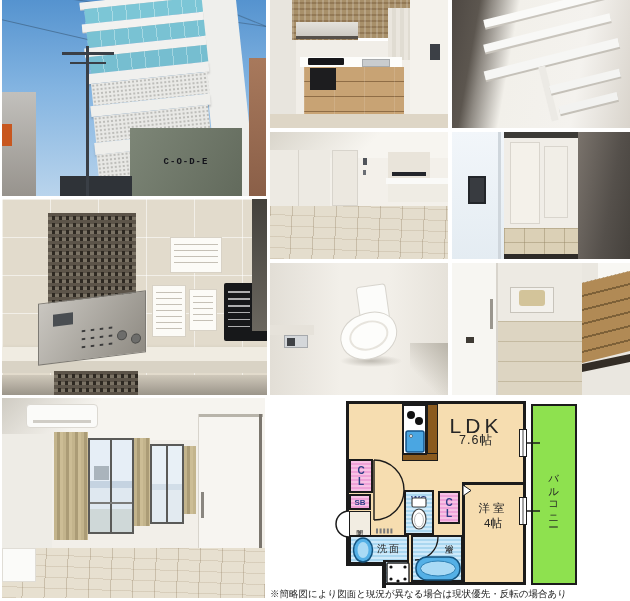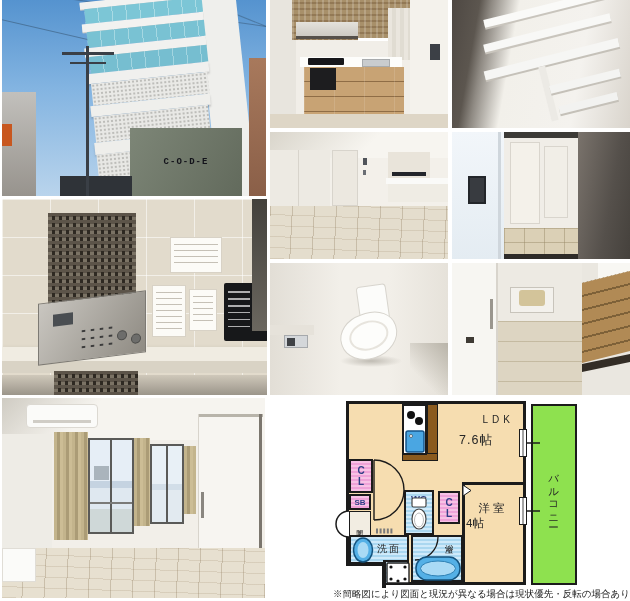--- a/index.html
+++ b/index.html
@@ -15,21 +15,21 @@
   .room { position:absolute; border:2px solid #1b1b1b; display:flex; align-items:center; justify-content:center; }
   .pinkroom { background:repeating-linear-gradient(180deg,#f8c2e5 0 2px,#efa2d8 2px 4px); }
   .blueroom { background:repeating-linear-gradient(180deg,#cfeafa 0 2px,#aad7f0 2px 4px); }
   .fp-label { color:#262626; line-height:1.15; text-align:center; }
   .fp-abbr { color:#2e3e86; font-weight:bold; }
   .vtext { writing-mode:vertical-rl; text-orientation:upright; }
   .balcony { position:absolute; left:261px; top:6px; width:46px; height:181px; background:#8ee14f;
              border:2px solid #1b1b1b; display:flex; align-items:center; justify-content:center; }
   .win { position:absolute; left:249px; width:8px; height:28px; background:#fff; border:1px solid #1b1b1b; }
   .fp-svg { position:absolute; left:0; top:0; z-index:6; pointer-events:none; }
-  .caption { position:absolute; left:0px; top:190px; width:360px; text-align:right;
+  .caption { position:absolute; left:0px; top:190px; width:360px; text-align:left;
              font-size:9.5px; letter-spacing:0px; color:#1a1a1a; font-family:"Liberation Serif", serif; }
 
   
   .watermark { position:absolute; left:242px; top:291px; z-index:40; font-size:11.5px; letter-spacing:.4px;
                color:#8b8b8b; opacity:.92; white-space:nowrap; text-shadow:0 0 1px rgba(255,255,255,.55); }
 
   
   .curtain { background:repeating-linear-gradient(90deg,#c3b48c 0 3px,#ab9c76 3px 6px,#ccbd95 6px 9px); }
   .woodfloor { background-color:#e7e0d0;
     background-image:repeating-linear-gradient(93deg, rgba(140,120,90,.32) 0 1px, transparent 1px 22px),
@@ -264,24 +264,24 @@
     <div class="a" style="left:76px;top:164px;width:40px;height:4px;background:#1b1b1b;z-index:4"></div>
     <div class="a" style="left:112px;top:164px;width:4px;height:26px;background:#1b1b1b;z-index:4"></div>
 
     <div class="win" style="top:31px;z-index:4"></div>
     <div class="win" style="top:99px;z-index:4"></div>
 
     <div class="balcony">
       <span class="fp-label vtext" style="font-size:10.5px;letter-spacing:2px">バルコニー</span>
     </div>
 
-    <div class="a fp-label" style="left:168px;top:16px;width:76px;text-align:right;font-size:10px;letter-spacing:4px;z-index:5">LDK</div>
+    <div class="a fp-label" style="left:168px;top:16px;width:76px;text-align:center;font-size:21px;letter-spacing:4px;z-index:5">LDK</div>
     <div class="a fp-label" style="left:168px;top:35px;width:76px;text-align:center;font-size:12.5px;letter-spacing:1px;z-index:5">7.6帖</div>
     <div class="a fp-label" style="left:196px;top:104px;width:54px;text-align:center;font-size:11.5px;letter-spacing:3px;z-index:5">洋室</div>
-    <div class="a fp-label" style="left:196px;top:119px;width:54px;text-align:left;font-size:11.5px;z-index:5">4帖</div>
+    <div class="a fp-label" style="left:196px;top:119px;width:54px;text-align:center;font-size:11.5px;z-index:5">4帖</div>
     <div class="a fp-label" style="left:100px;top:145px;width:38px;text-align:center;font-size:10px;letter-spacing:2px;z-index:5">洗面</div>
     <div class="a fp-label vtext" style="left:174px;top:140px;font-size:8.5px;z-index:5">浴室</div>
 
     <svg class="fp-svg" width="360" height="203" viewBox="0 0 360 203">
       <g>
         <circle cx="141" cy="17" r="4" fill="#111"></circle>
         <circle cx="149" cy="23" r="4" fill="#111"></circle>
       </g>
       <g>
         <rect x="136" y="33" width="18" height="21" rx="2" fill="#4aa6e2" stroke="#15568c" stroke-width="1.5"></rect>

